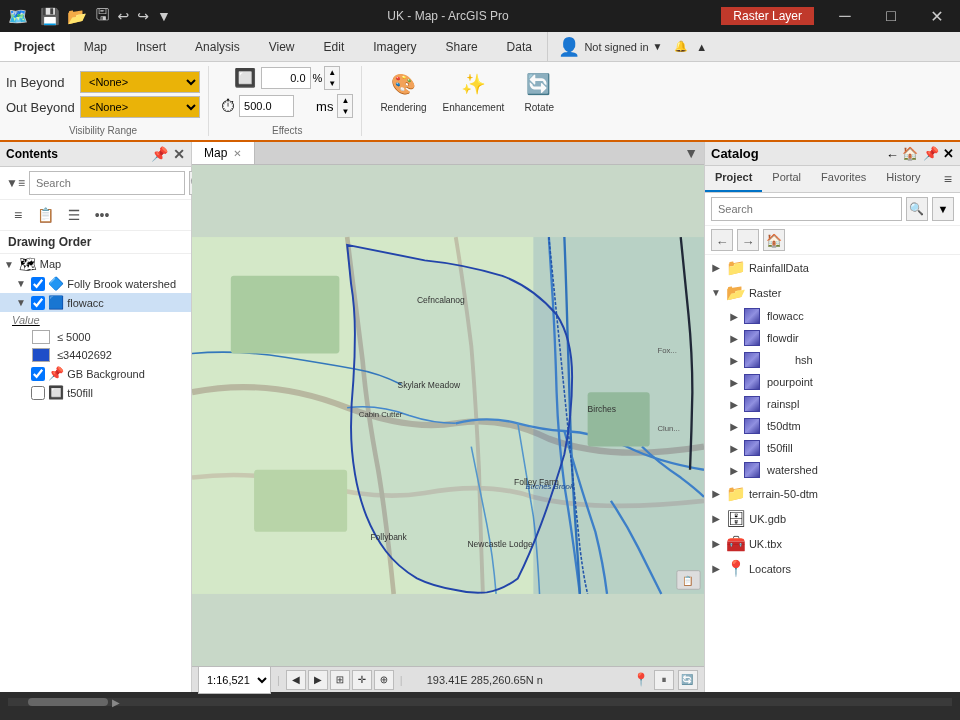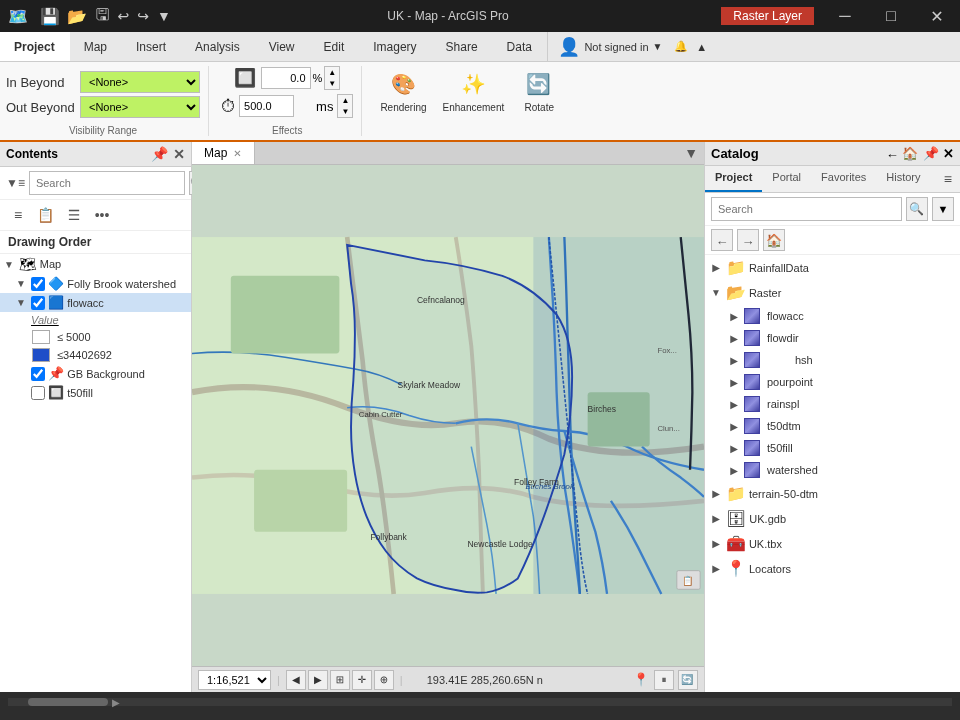--- a/index.html
+++ b/index.html
@@ -54,21 +54,21 @@
     .ribbon-btn .icon-box {
       width: 32px; height: 32px; display: flex; align-items: center; justify-content: center;
       font-size: 20px;
     }
     .ribbon-btn .btn-label { font-size: 10px; color: #333; text-align: center; margin-top: 2px; }
 
     .combo-group { display: flex; flex-direction: column; gap: 3px; justify-content: center; }
     .combo-row { display: flex; align-items: center; gap: 4px; }
     .combo-label { font-size: 13px; color: #333; width: 70px; }
     .combo-select {
-      width: 120px; height: 22px; border: 1px solid #bbb; background: #bef264;
+      width: 120px; height: 22px; border: 1px solid #bbb; background: #eab308;
       font-size: 11px; padding: 1px 4px; cursor: pointer;
     }
     .percent-input {
       width: 60px; height: 22px; border: 1px solid #bbb; background: #fff;
       font-size: 11px; padding: 1px 4px; display: flex; align-items: center;
     }
     .spinner-btn { display: flex; flex-direction: column; border: 1px solid #bbb; background: #f5f5f5; }
     .spin-up, .spin-dn { width: 14px; height: 11px; font-size: 8px; cursor: pointer; display: flex; align-items: center; justify-content: center; }
 
     .ms-input-row { display: flex; align-items: center; gap: 2px; }
@@ -134,21 +134,21 @@
 
     
     .map-svg { width: 100%; height: 100%; }
 
     
     .status-bar {
       height: 26px; background: #e0e0e0; border-top: 1px solid #bbb;
       display: flex; align-items: center; padding: 0 6px; gap: 6px; font-size: 11px; color: #333;
     }
     .scale-select {
-      height: 20px; border: 1px solid #bbb; font-size: 11px; padding: 0 4px; background: #fff; cursor: pointer;
+      height: 28px; border: 1px solid #bbb; font-size: 11px; padding: 0 4px; background: #fff; cursor: pointer;
     }
     .status-sep { color: #bbb; }
     .nav-btns { display: flex; gap: 2px; }
     .nav-btn { width: 20px; height: 20px; background: #f0f0f0; border: 1px solid #bbb; cursor: pointer; font-size: 10px; display: flex; align-items: center; justify-content: center; }
     .status-coords { margin-left: 18px; }
     .status-right { margin-left: auto; display: flex; align-items: center; gap: 4px; }
 
     
     .catalog-panel {
       width: 256px; background: #fff; border-left: 1px solid #ccc;
@@ -346,21 +346,21 @@
         <span class="layer-label">Folly Brook watershed</span>
       </div>
 
       <div class="tree-item selected" style="padding-left:14px;">
         <span class="expand-btn">▼</span>
         <input type="checkbox" class="checkbox" checked="" style="">
         <span style="font-size:13px;">🟦</span>
         <span class="layer-label">flowacc</span>
       </div>
 
-      <div class="tree-item" style="padding-left:31px;text-decoration:underline;">
+      <div class="tree-item" style="padding-left:12px;text-decoration:underline;">
         <span class="layer-label" style="color:#777;font-style:italic;">Value</span>
       </div>
 
       <div class="tree-item" style="padding-left:32px;">
         <span style="width:18px;height:14px;background:#ffffff;border:1px solid #aaa;display:inline-block;"></span>
         <span class="layer-label" style="margin-left:4px;">≤ 5000</span>
       </div>
 
       <div class="tree-item" style="padding-left:32px;">
         <span style="width:18px;height:14px;background:#1e4ec8;border:1px solid #aaa;display:inline-block;"></span>

